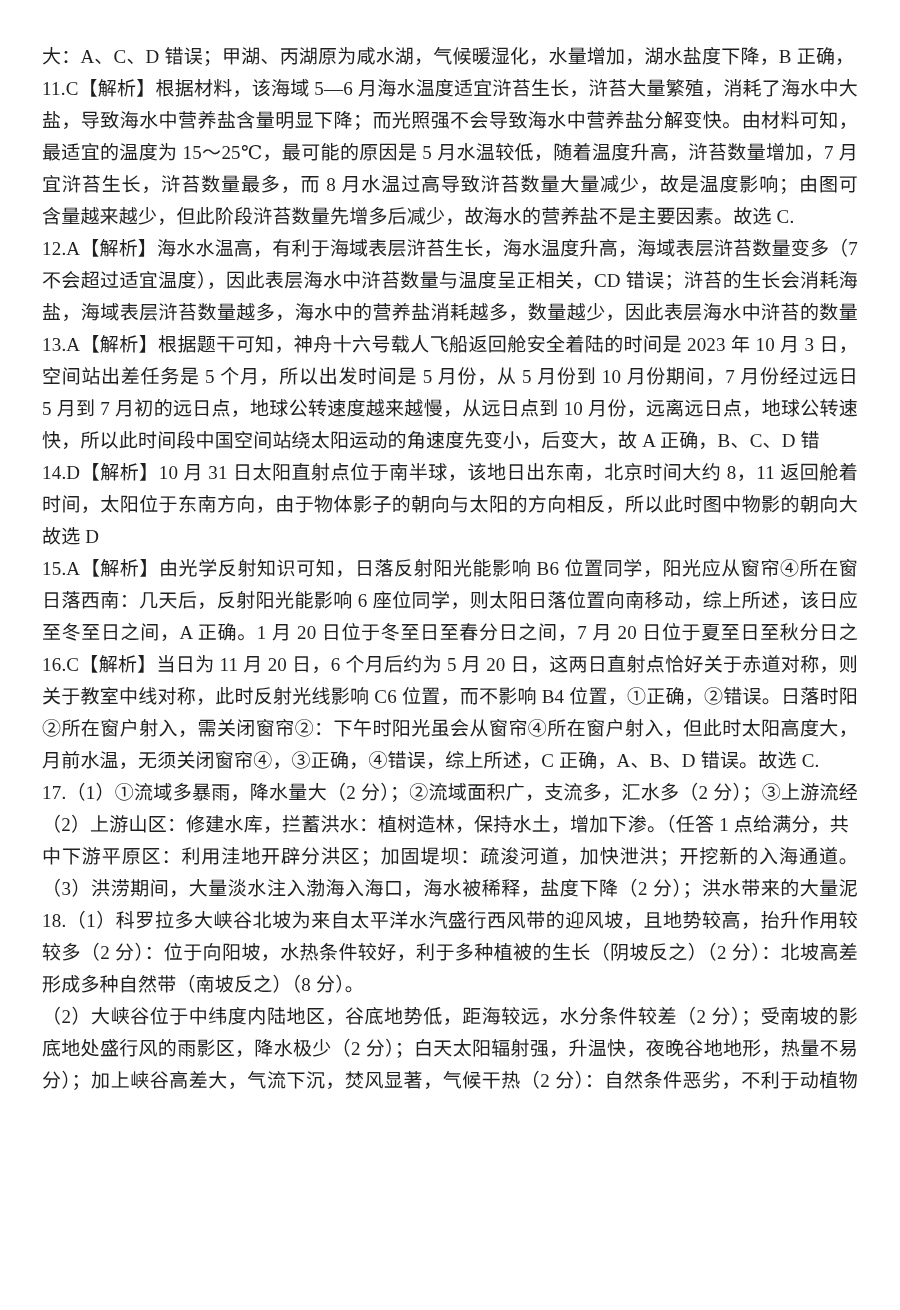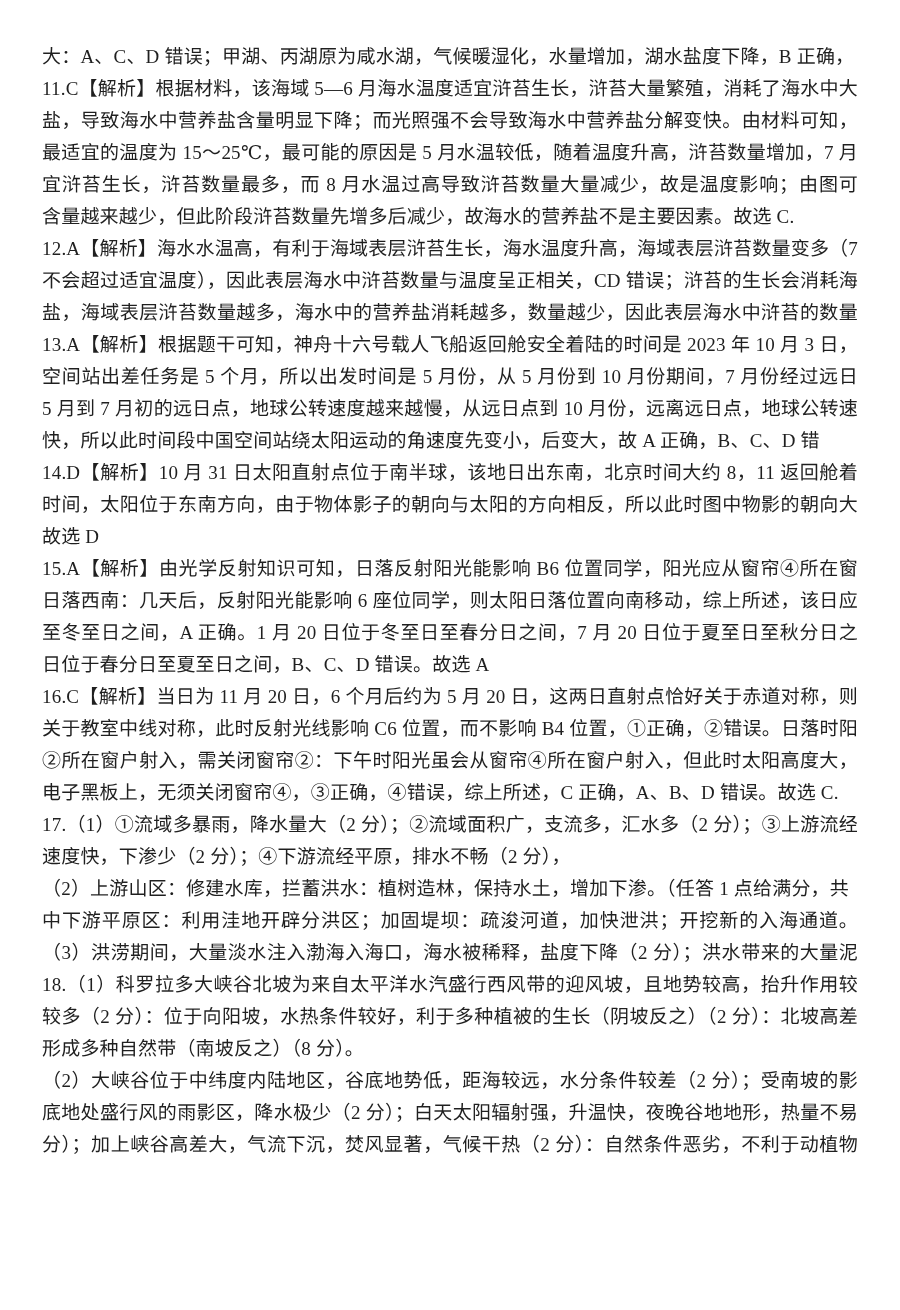--- a/index.html
+++ b/index.html
@@ -53,27 +53,25 @@
   <div class="ln">13.A【解析】根据题干可知，神舟十六号载人飞船返回舱安全着陆的时间是 2023 年 10 月 3 日，由于中国</div>
   <div class="ln">空间站出差任务是 5 个月，所以出发时间是 5 月份，从 5 月份到 10 月份期间，7 月份经过远日点，所以从</div>
   <div class="ln">5 月到 7 月初的远日点，地球公转速度越来越慢，从远日点到 10 月份，远离远日点，地球公转速度越来越</div>
   <div class="ln end">快，所以此时间段中国空间站绕太阳运动的角速度先变小，后变大，故 A 正确，B、C、D 错误。故选 A.</div>
   <div class="ln">14.D【解析】10 月 31 日太阳直射点位于南半球，该地日出东南，北京时间大约 8，11 返回舱着陆，为上午</div>
   <div class="ln">时间，太阳位于东南方向，由于物体影子的朝向与太阳的方向相反，所以此时图中物影的朝向大致是西北。</div>
   <div class="ln end">故选 D</div>
   <div class="ln">15.A【解析】由光学反射知识可知，日落反射阳光能影响 B6 位置同学，阳光应从窗帘④所在窗户射入，即</div>
   <div class="ln">日落西南：几天后，反射阳光能影响 6 座位同学，则太阳日落位置向南移动，综上所述，该日应在秋分日</div>
   <div class="ln">至冬至日之间，A 正确。1 月 20 日位于冬至日至春分日之间，7 月 20 日位于夏至日至秋分日之间，5 月 20</div>
-  <div class="ln end">日位于春分日至夏至日之间，B、C、D 错误。故选 A</div>
   <div class="ln">16.C【解析】当日为 11 月 20 日，6 个月后约为 5 月 20 日，这两日直射点恰好关于赤道对称，则日落方位</div>
   <div class="ln">关于教室中线对称，此时反射光线影响 C6 位置，而不影响 B4 位置，①正确，②错误。日落时阳光从窗帘</div>
   <div class="ln">②所在窗户射入，需关闭窗帘②：下午时阳光虽会从窗帘④所在窗户射入，但此时太阳高度大，不会照在</div>
-  <div class="ln end">电子黑板上，无须关闭窗帘④，③正确，④错误，综上所述，C 正确，A、B、D 错误。故选 C.</div>
+  <div class="ln end">月前水温，无须关闭窗帘④，③正确，④错误，综上所述，C 正确，A、B、D 错误。故选 C.</div>
   <div class="ln">17.（1）①流域多暴雨，降水量大（2 分）；②流域面积广，支流多，汇水多（2 分）；③上游流经山区汇水</div>
-  <div class="ln end">速度快，下渗少（2 分）；④下游流经平原，排水不畅（2 分），</div>
   <div class="ln end">（2）上游山区：修建水库，拦蓄洪水：植树造林，保持水土，增加下渗。（任答 1 点给满分，共 2 分,）</div>
   <div class="ln">中下游平原区：利用洼地开辟分洪区；加固堤坝：疏浚河道，加快泄洪；开挖新的入海通道。（任答 1 点给</div>
   <div class="ln">（3）洪涝期间，大量淡水注入渤海入海口，海水被稀释，盐度下降（2 分）；洪水带来的大量泥沙进入渤海</div>
   <div class="ln">18.（1）科罗拉多大峡谷北坡为来自太平洋水汽盛行西风带的迎风坡，且地势较高，抬升作用较强，降水</div>
   <div class="ln">较多（2 分）：位于向阳坡，水热条件较好，利于多种植被的生长（阴坡反之）（2 分）：北坡高差大，利于</div>
   <div class="ln end">形成多种自然带（南坡反之）（8 分）。</div>
   <div class="ln">（2）大峡谷位于中纬度内陆地区，谷底地势低，距海较远，水分条件较差（2 分）；受南坡的影响，峡谷谷</div>
   <div class="ln">底地处盛行风的雨影区，降水极少（2 分）；白天太阳辐射强，升温快，夜晚谷地地形，热量不易散失（2</div>
   <div class="ln">分）；加上峡谷高差大，气流下沉，焚风显著，气候干热（2 分）：自然条件恶劣，不利于动植物生存等（2</div>
 </div>

